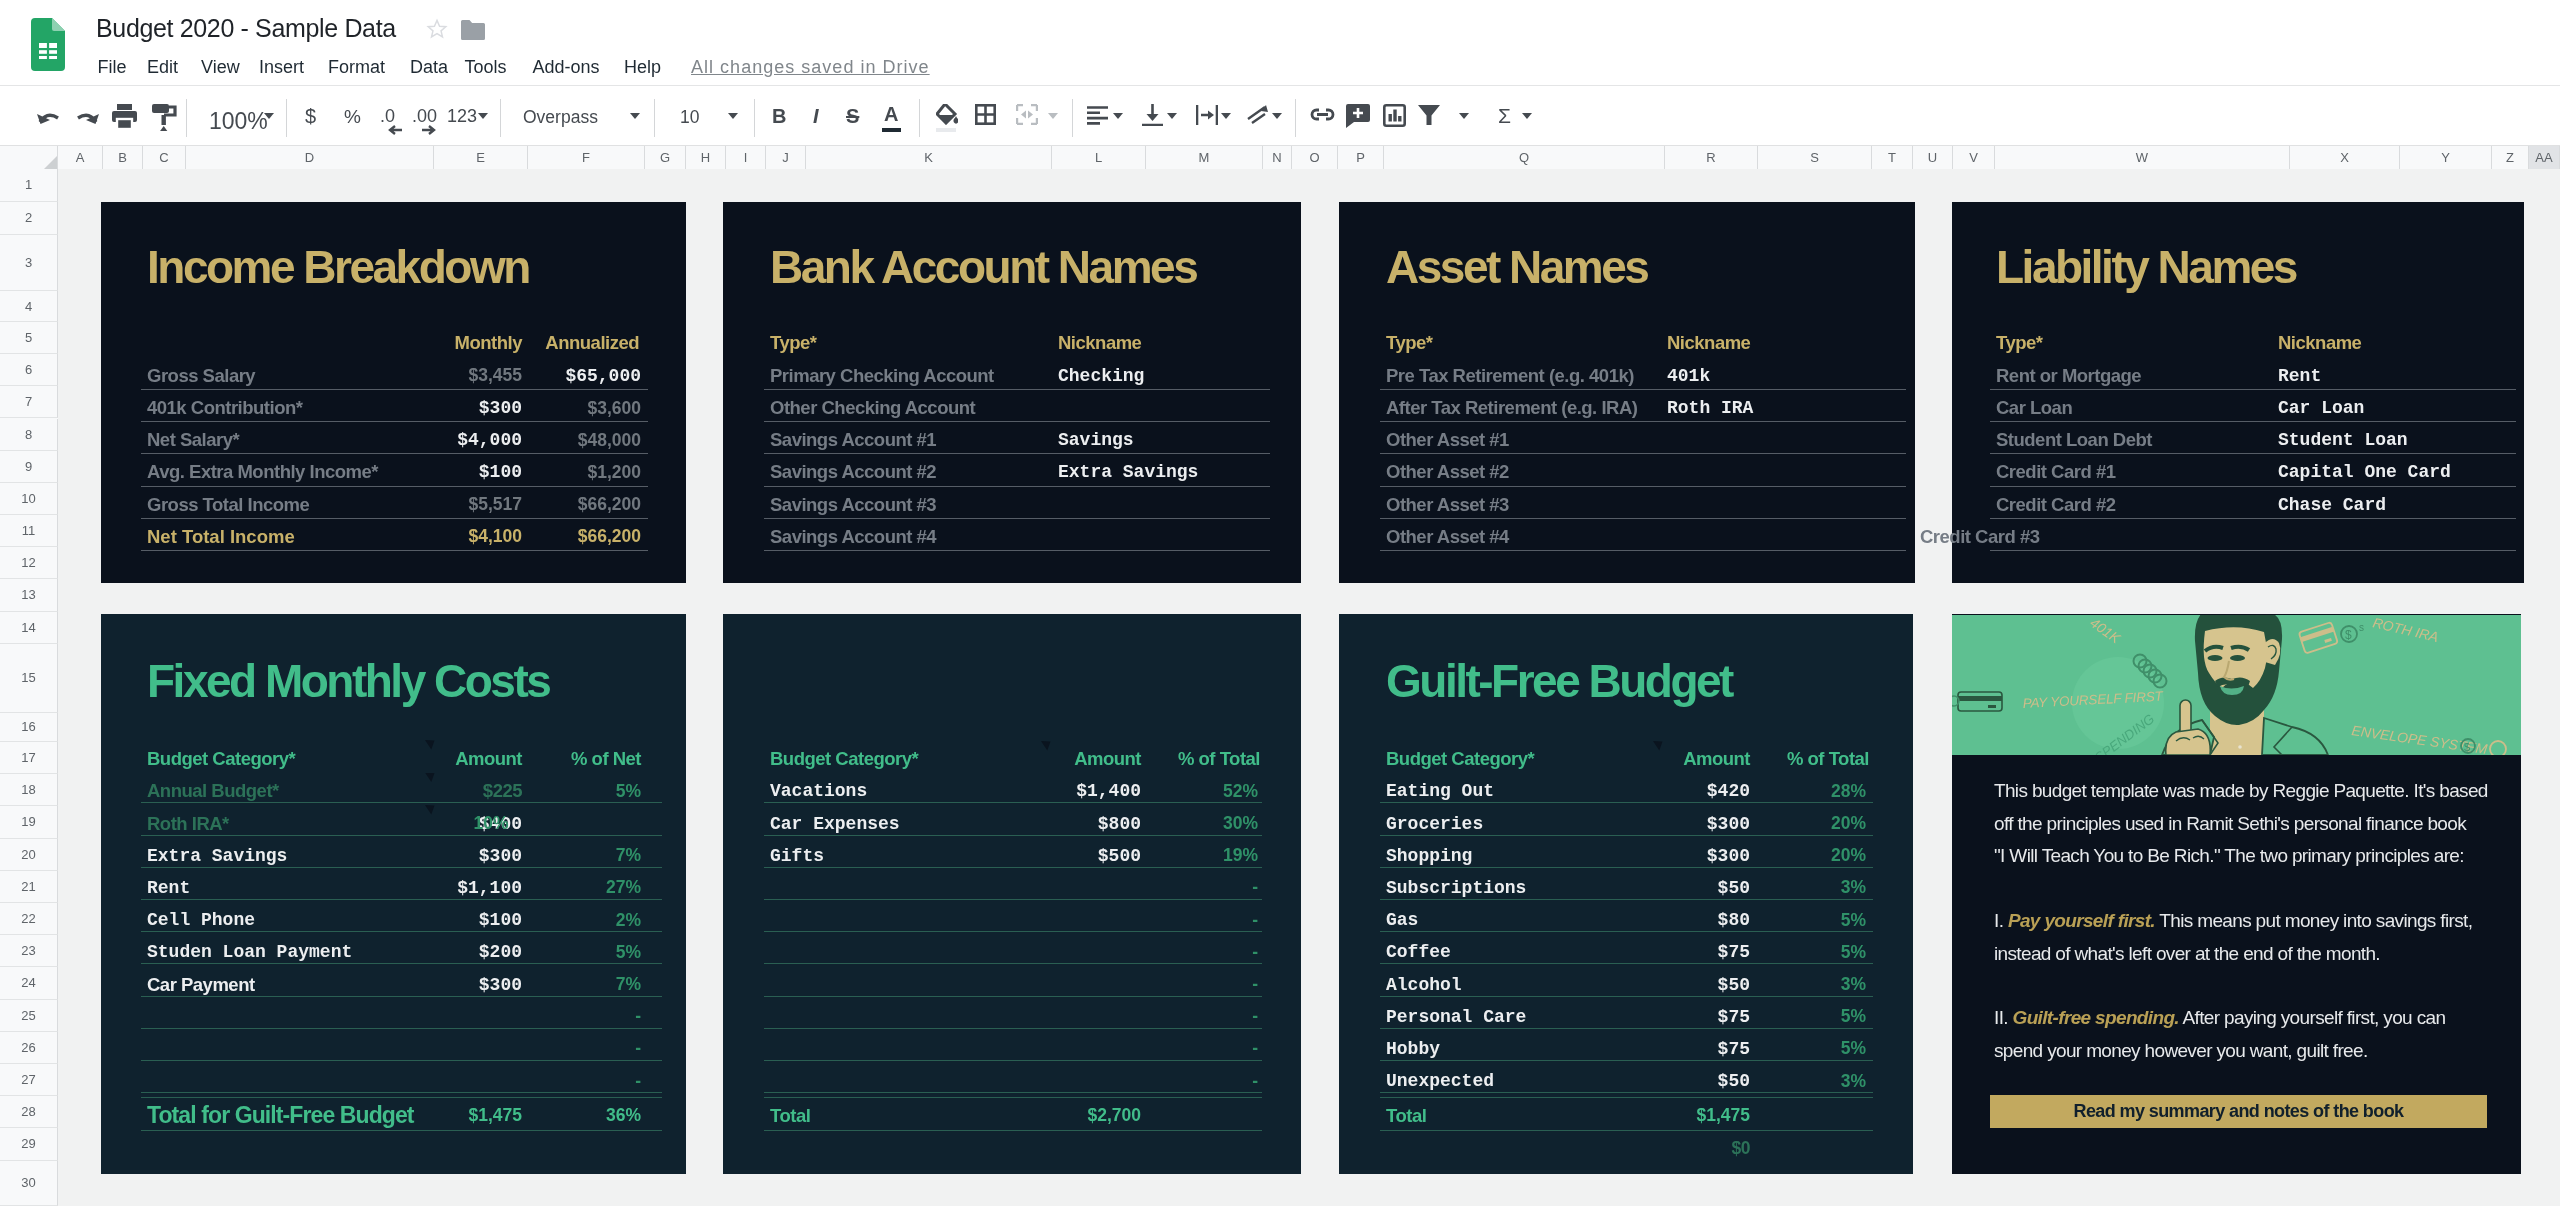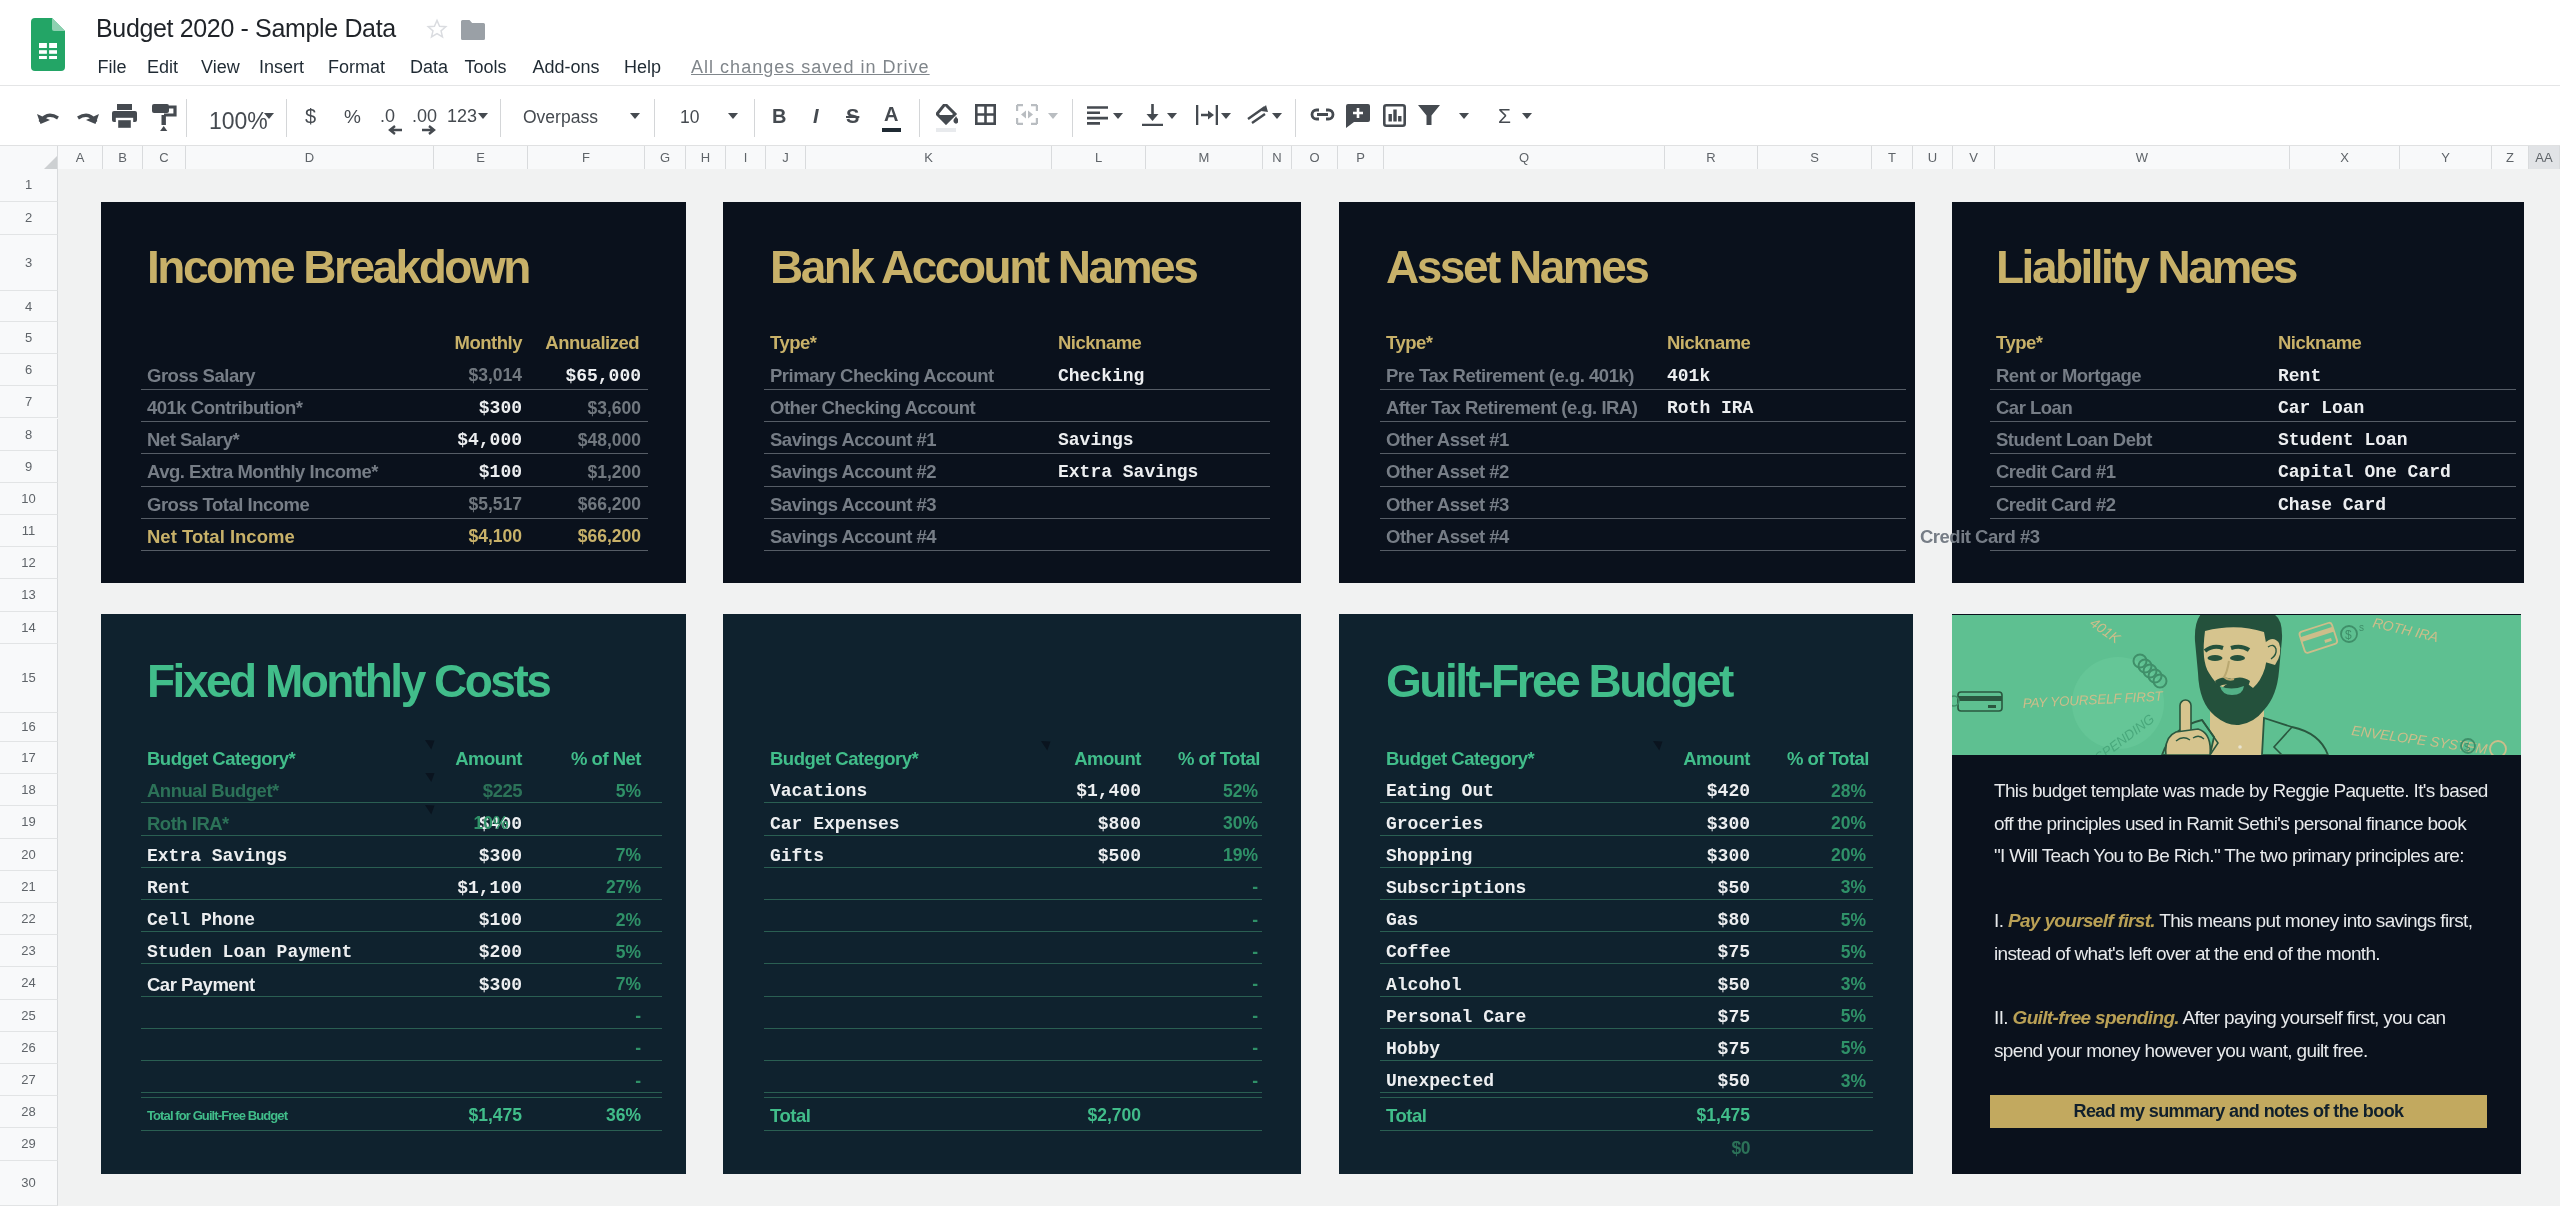--- a/index.html
+++ b/index.html
@@ -268,21 +268,21 @@
 <div class="ttl gold" style="left:1996px;top:240px">Liability Names</div>
 <div class="ttl green" style="left:147px;top:654px">Fixed Monthly Costs</div>
 <div class="ttl green" style="left:1386px;top:654px">Guilt-Free Budget</div>
 <div class="abs row hdr gold" style="left:222px;width:300px;top:328px;height:30px;justify-content:flex-end">Monthly</div>
 <div class="abs row hdr gold" style="left:339px;width:300px;top:328px;height:30px;justify-content:flex-end">Annualized</div>
 <div class="abs" style="left:141px;top:357.8px;width:507px;height:32.2px;border-bottom:1px solid #565d66;"></div>
 <div class="abs row" style="left:147px;top:360.8px;height:30px">
       <span class="lbl" style="font-size:18.5px">Gross Salary</span>
     </div>
 <div class="abs row" style="left:222px;width:300px;top:360.8px;height:30px;justify-content:flex-end">
-      <span class="gv">$3,014</span>
+      <span class="gv">$3,455</span>
     </div>
 <div class="abs row" style="left:341px;width:300px;top:360.8px;height:30px;justify-content:flex-end">
       <span class="mono">$65,000</span>
     </div>
 <div class="abs" style="left:141px;top:390.0px;width:507px;height:32.2px;border-bottom:1px solid #565d66;"></div>
 <div class="abs row" style="left:147px;top:393.0px;height:30px">
       <span class="lbl" style="font-size:18.5px">401k Contribution*</span>
     </div>
 <div class="abs row" style="left:222px;width:300px;top:393.0px;height:30px;justify-content:flex-end">
       <span class="mono">$300</span>
@@ -561,21 +561,21 @@
     </div>
 <div class="abs row" style="left:222px;width:300px;top:1066.1px;height:30px;justify-content:flex-end">
       <span class="mono"></span>
     </div>
 <div class="abs row" style="left:341px;width:300px;top:1066.1px;height:30px;justify-content:flex-end">
       <span class="pct">-</span>
     </div>
 <div class="abs" style="left:141px;top:1097.3px;width:521px;height:1px;background:#2a5f52"></div>
 <div class="abs" style="left:141px;top:1098.5px;width:521px;height:32.2px;border-bottom:1px solid #2a5f52;"></div>
 <div class="abs row" style="left:147px;top:1100.5px;height:30px">
-      <span class="grnv" style="font-size:13px;letter-spacing:-0.9px">Total for Guilt-Free Budget</span>
+      <span class="grnv" style="font-size:23px;letter-spacing:-0.9px">Total for Guilt-Free Budget</span>
     </div>
 <div class="abs row" style="left:222px;width:300px;top:1100.5px;height:30px;justify-content:flex-end">
       <span class="grnv">$1,475</span>
     </div>
 <div class="abs row" style="left:341px;width:300px;top:1100.5px;height:30px;justify-content:flex-end">
       <span class="grnv">36%</span>
     </div>
 <div class="abs row hdr green" style="left:770px;top:744px;height:30px">Budget Category*</div>
 <div class="abs row hdr green" style="left:841px;width:300px;top:744px;height:30px;justify-content:flex-end">Amount</div>
 <div class="abs row hdr green" style="left:960px;width:300px;top:744px;height:30px;justify-content:flex-end">% of Total</div>

